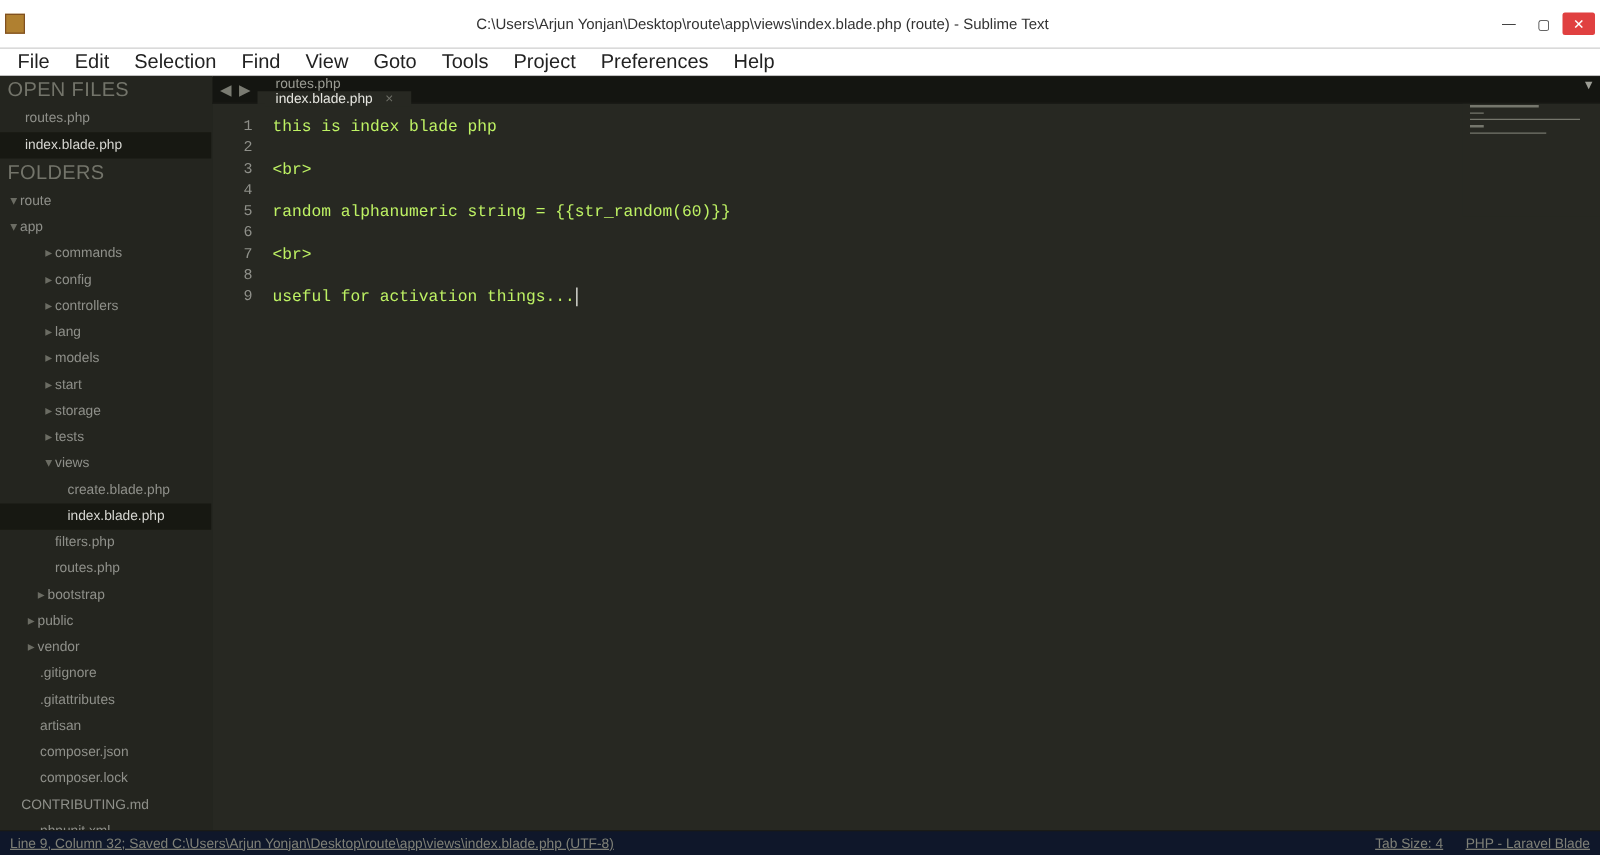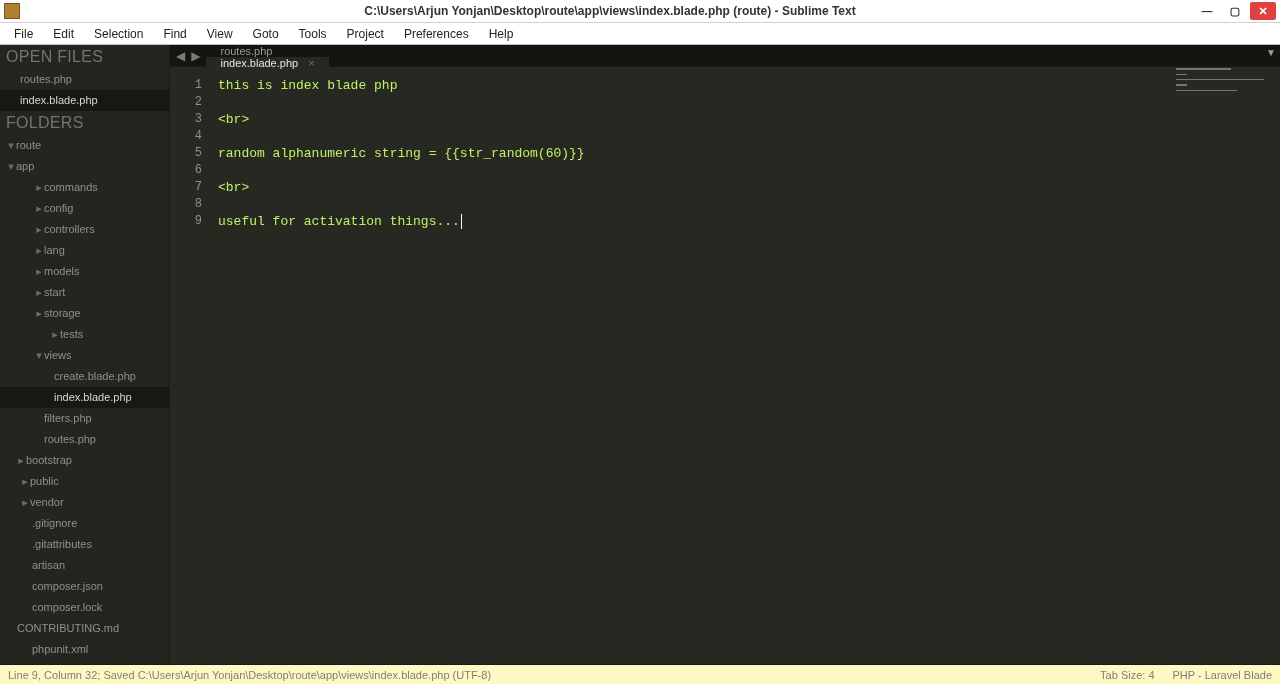--- a/index.html
+++ b/index.html
@@ -6,27 +6,26 @@
   body {
     font-family: "Segoe UI", Tahoma, sans-serif;
     font-size: 12px;
     background: #272822;
     height: 100vh;
     overflow: hidden;
     display: flex;
     flex-direction: column;
   }
   .titlebar {
-    height: 23px;
+    height: 39px;
     background: #fff;
     border-bottom: 1px solid #d0d0d0;
     display: flex;
     align-items: center;
     padding: 0 4px;
-    font-weight: bold;
   }
   .titlebar .app-icon {
     width: 16px; height: 16px;
     background: #b08030;
     border: 1px solid #805020;
     margin-right: 8px;
   }
   .titlebar .title {
     flex: 1;
     text-align: center;
@@ -50,21 +49,21 @@
     height: 22px;
     background: #fff;
     display: flex;
     align-items: center;
     padding: 0 4px;
     border-bottom: 1px solid #c0c0c0;
   }
   .menubar .menu-item {
     padding: 2px 10px;
     color: #222;
-    font-size: 12px;
+    font-size: 16px;
     cursor: default;
   }
   .main {
     flex: 1;
     display: flex;
     min-height: 0;
   }
   .sidebar {
     width: 170px;
     background: #24251f;
@@ -187,28 +186,29 @@
     height: 90px;
     background: #272822;
   }
   .mini-map .mm-line {
     height: 1.5px;
     margin: 1.2px 6px 0 6px;
     background: #75766c;
   }
   .statusbar {
     height: 20px;
-    background: #fef9c3;
+    background: #0f172a;
     color: #7f8077;
     display: flex;
     align-items: center;
     justify-content: space-between;
     font-size: 11px;
     padding: 0 8px;
     border-top: 1px solid #1a1b17;
+    text-decoration: underline;
   }
   .statusbar .right { display:flex; gap:18px; }
 </style>
 </head>
 <body>
 
 <div class="titlebar">
   <div class="app-icon"></div>
   <div class="title">C:\Users\Arjun Yonjan\Desktop\route\app\views\index.blade.php (route) - Sublime Text</div>
   <div class="win-buttons">
@@ -243,27 +243,27 @@
     <div id="folder-tree">
         <div class="tree-item" style="padding-left: 6px;"><span class="arrow">▾</span><span>route</span></div>
         <div class="tree-item" style=""><span class="arrow">▾</span><span>app</span></div>
         <div class="tree-item" style="padding-left: 34px;"><span class="arrow">▸</span><span>commands</span></div>
         <div class="tree-item" style="padding-left: 34px;"><span class="arrow">▸</span><span>config</span></div>
         <div class="tree-item" style="padding-left: 34px;"><span class="arrow">▸</span><span>controllers</span></div>
         <div class="tree-item" style="padding-left: 34px;"><span class="arrow">▸</span><span>lang</span></div>
         <div class="tree-item" style="padding-left: 34px;"><span class="arrow">▸</span><span>models</span></div>
         <div class="tree-item" style="padding-left: 34px;"><span class="arrow">▸</span><span>start</span></div>
         <div class="tree-item" style="padding-left: 34px;"><span class="arrow">▸</span><span>storage</span></div>
-        <div class="tree-item" style="padding-left: 34px; margin-left: 16px;"><span class="arrow">▸</span><span>tests</span></div>
+        <div class="tree-item" style="padding-left: 34px;"><span class="arrow">▸</span><span>tests</span></div>
         <div class="tree-item" style="padding-left: 34px;"><span class="arrow">▾</span><span>views</span></div>
         <div class="tree-item" style="padding-left: 54px;"><span>create.blade.php</span></div>
         <div class="tree-item active" style="padding-left: 54px;"><span>index.blade.php</span></div>
         <div class="tree-item" style="padding-left: 44px;"><span>filters.php</span></div>
         <div class="tree-item" style="padding-left: 44px;"><span>routes.php</span></div>
-        <div class="tree-item" style="padding-left: 16px;"><span class="arrow">▸</span><span>bootstrap</span></div>
+        <div class="tree-item" style="padding-left: 28px;"><span class="arrow">▸</span><span>bootstrap</span></div>
         <div class="tree-item" style="padding-left: 20px;"><span class="arrow">▸</span><span>public</span></div>
         <div class="tree-item" style="padding-left: 20px;"><span class="arrow">▸</span><span>vendor</span></div>
         <div class="tree-item" style="padding-left: 32px;"><span>.gitignore</span></div>
         <div class="tree-item" style="padding-left: 32px;"><span>.gitattributes</span></div>
         <div class="tree-item" style="padding-left: 32px;"><span>artisan</span></div>
         <div class="tree-item" style="padding-left: 32px;"><span>composer.json</span></div>
         <div class="tree-item" style="padding-left: 32px;"><span>composer.lock</span></div>
         <div class="tree-item" style="padding-left: 17px;"><span>CONTRIBUTING.md</span></div>
         <div class="tree-item" style="padding-left: 32px;"><span>phpunit.xml</span></div>
       </div>

